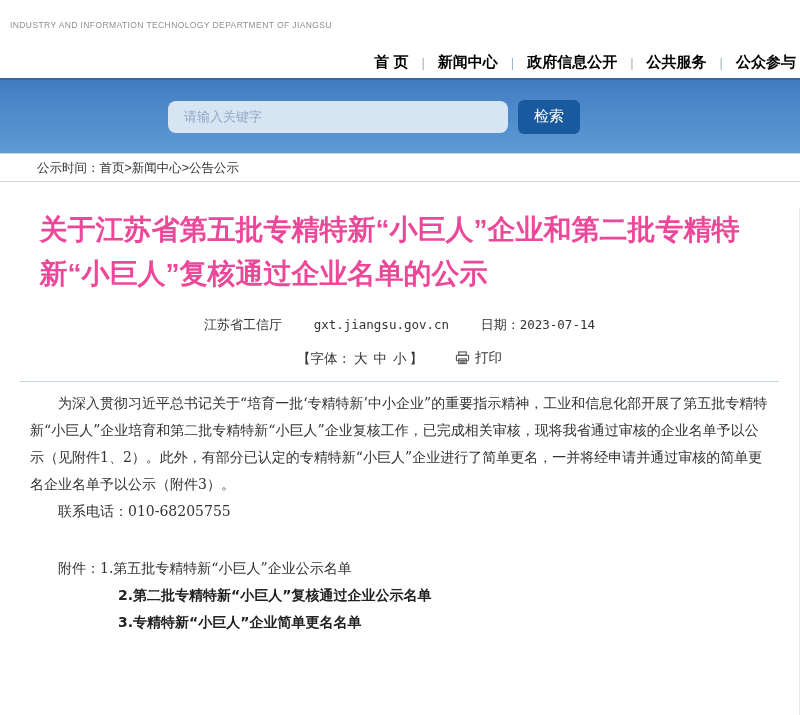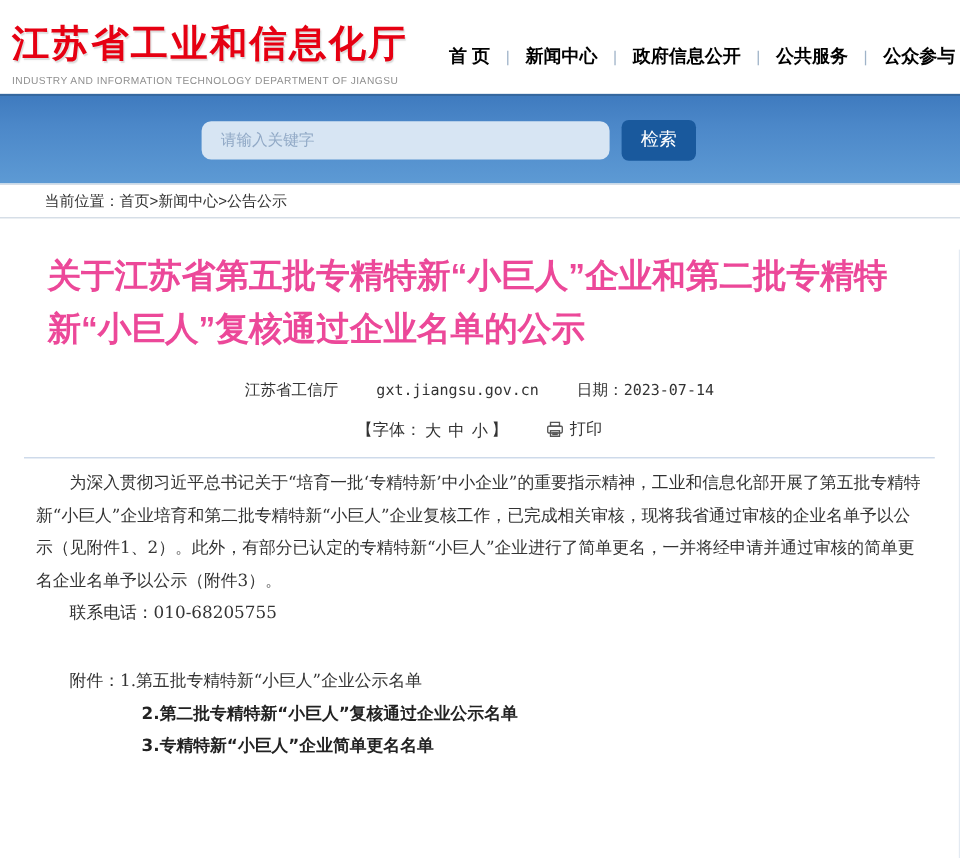--- a/index.html
+++ b/index.html
@@ -12,21 +12,21 @@
 
   
   .header { position:relative; height:78px; background:#fff; }
   .logo { position:absolute; left:10px; top:16px; cursor:pointer; }
   .logo-cn {
     font-size:31px; font-weight:bold; color:#e60012; letter-spacing:2px;
     font-family:"Liberation Sans",sans-serif;
     text-shadow:1px 1px 1px rgba(150,150,150,.35);
   }
   .logo-en { margin-top:4px; font-size:8.5px; color:#8f8f8f; letter-spacing:.4px; }
-  .nav { position:absolute; right:4px; bottom:21px; white-space:nowrap; font-size:15px; }
+  .nav { position:absolute; right:4px; bottom:6px; white-space:nowrap; font-size:15px; }
   .nav a { color:#000; font-weight:bold; text-decoration:none; cursor:pointer; }
   .nav .sep { color:#9fb3c8; margin:0 13px; font-weight:normal; font-size:13px; }
 
   
   .search-band {
     height:75px; border-top:2px solid #35689f;
     background:linear-gradient(180deg,#3f7bbf 0%,#4c88c9 35%,#5d9ad4 100%);
     display:flex; align-items:center; padding-left:168px;
   }
   .search-input {
@@ -85,35 +85,34 @@
     font-weight:bold; font-size:14px; color:#222; cursor:pointer;
   }
 </style>
 </head>
 <body>
 
 <div class="page">
 
   <div class="header">
     <div class="logo">
-      <div class="logo-cn">江苏省工业和信息化厅</div>
       <div class="logo-en">INDUSTRY AND INFORMATION TECHNOLOGY DEPARTMENT OF JIANGSU</div>
     </div>
     <div class="nav">
       <a>首 页</a><span class="sep">|</span><a>新闻中心</a><span class="sep">|</span><a>政府信息公开</a><span class="sep">|</span><a>公共服务</a><span class="sep">|</span><a>公众参与</a>
     </div>
   </div>
 
   <div class="search-band">
     <input class="search-input" type="text" placeholder="请输入关键字" style="">
     <button class="search-btn">检索</button>
   </div>
 
   <div class="breadcrumb">
-    <span>当前位置：</span><a class="crumb-path">首页&gt;新闻中心&gt;公告公示</a>
+    <span>公示时间：</span><a class="crumb-path">首页&gt;新闻中心&gt;公告公示</a>
   </div>
 
   <div class="main">
     <div class="article">
 
       <h1 class="article-title">关于江苏省第五批专精特新“小巨人”企业和第二批专精特新“小巨人”复核通过企业名单的公示</h1>
 
       <div class="meta-row">
         <span class="seg">江苏省工信厅</span>
         <span class="seg meta-mono">gxt.jiangsu.gov.cn</span>

